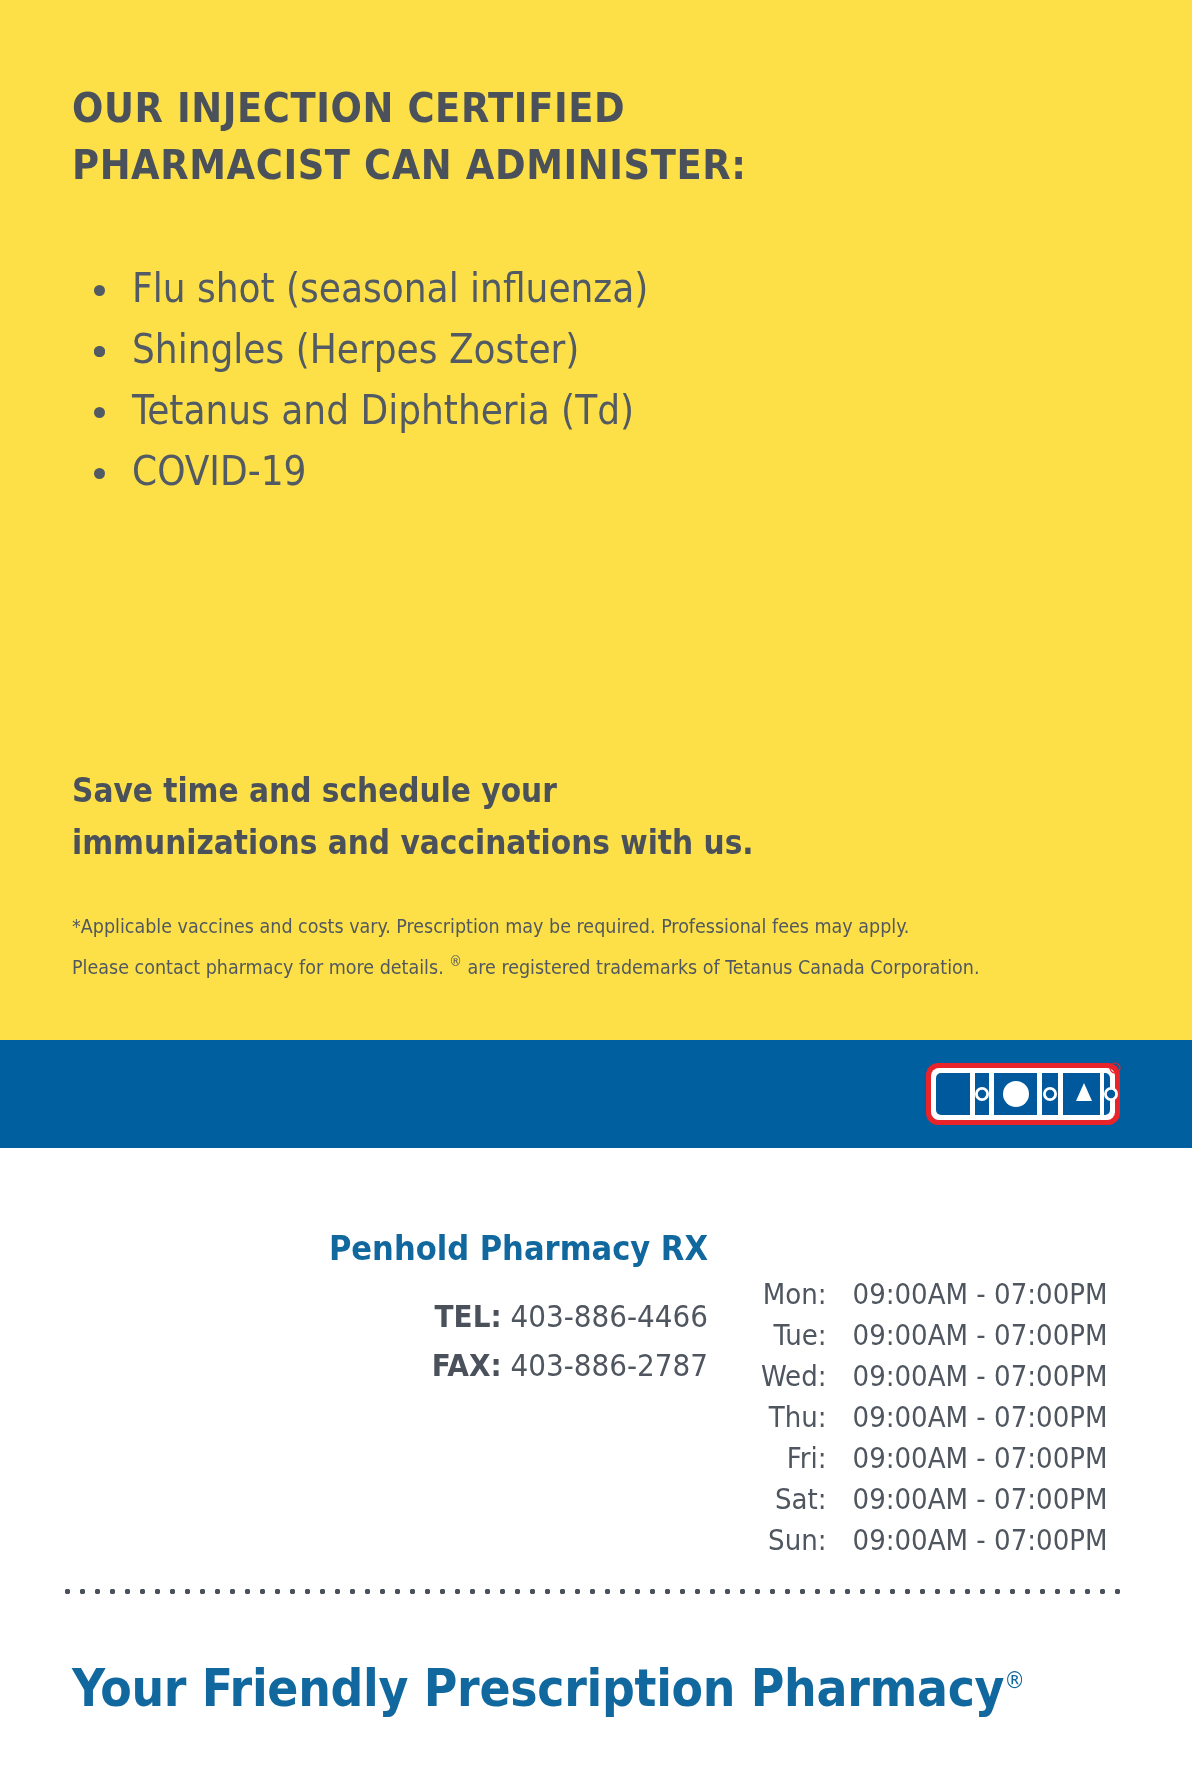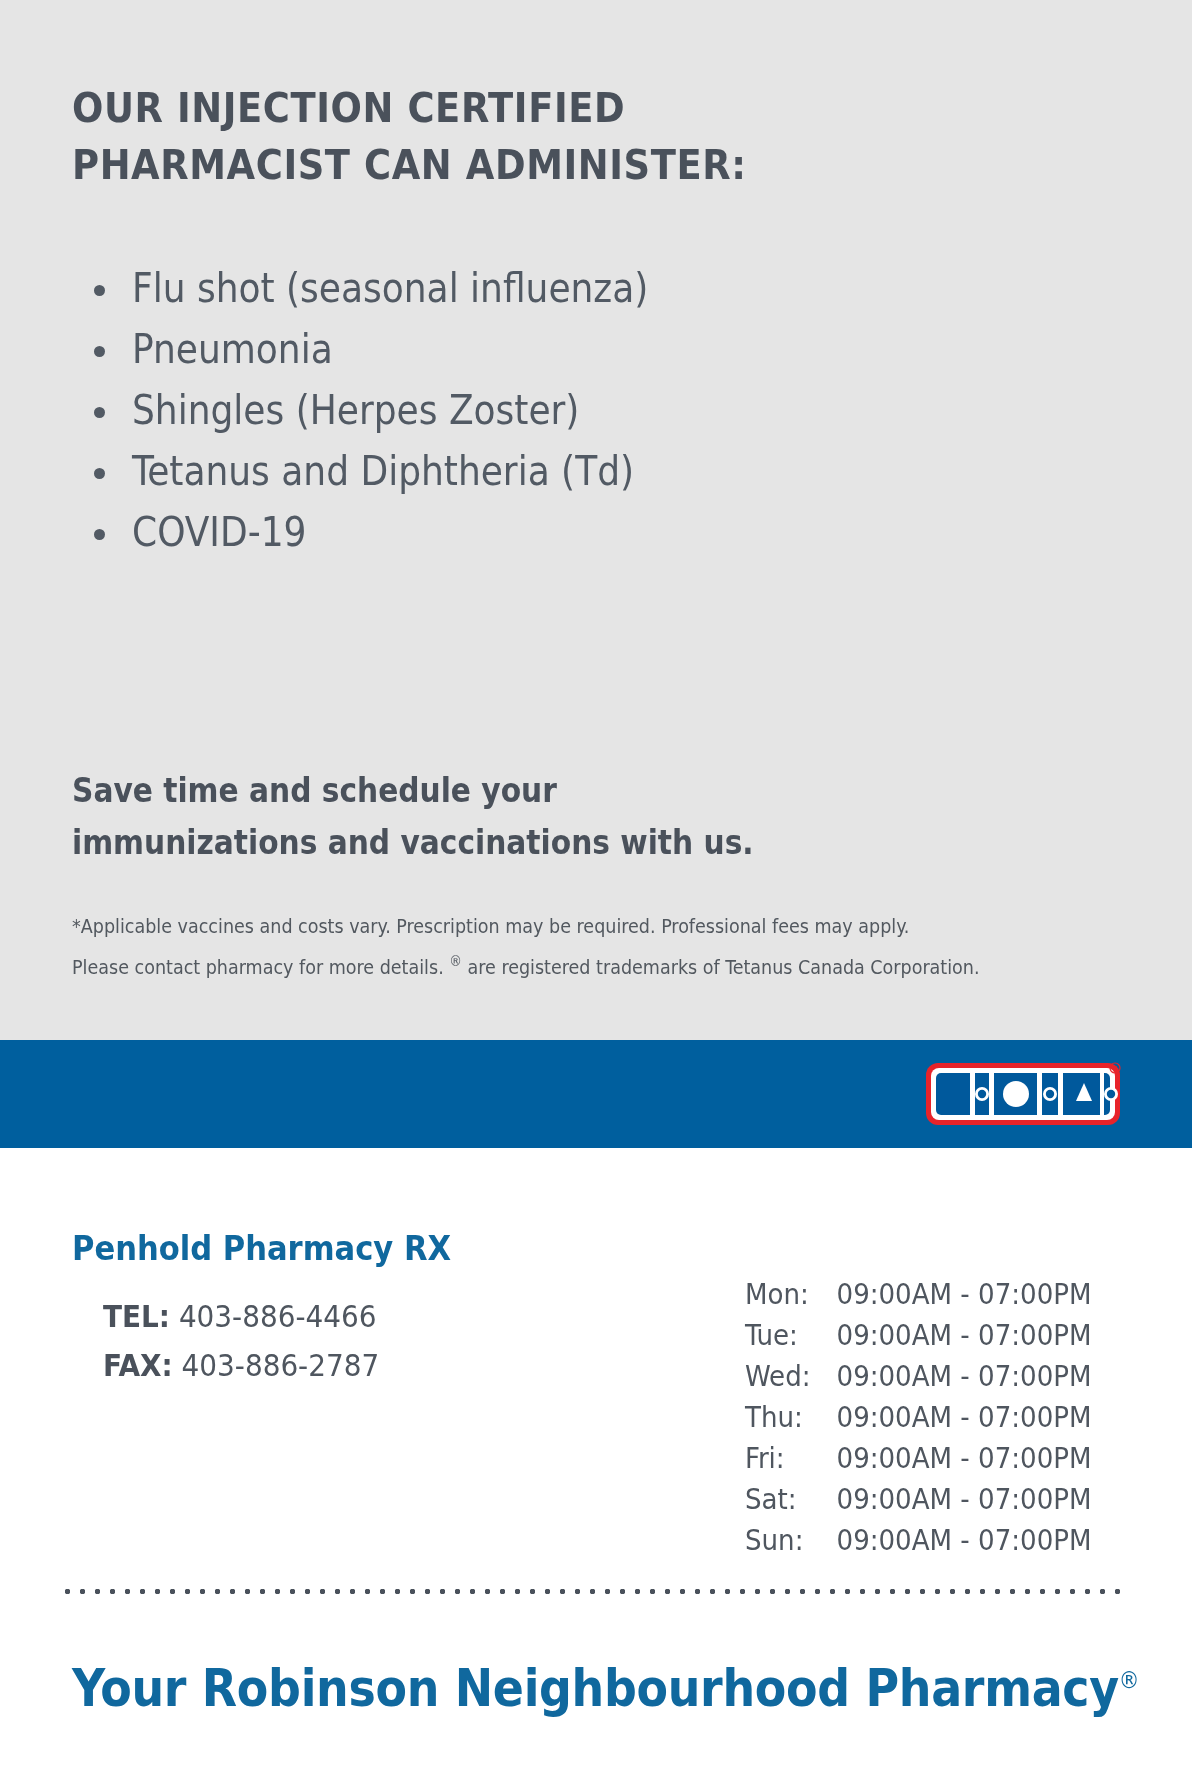--- a/index.html
+++ b/index.html
@@ -16,21 +16,21 @@
     position: relative;
   }
 
   
   .top-panel {
     position: absolute;
     left: 0;
     top: 0;
     width: 1192px;
     height: 1040px;
-    background: #e5e5e5;
+    background: #fde047;
     box-sizing: border-box;
   }
 
   .headline {
     position: absolute;
     left: 72px;
     top: 80px;
     width: 840px;
     font-family: "DejaVu Sans Condensed", "Liberation Sans Narrow", "Liberation Sans", sans-serif;
     font-weight: bold;
@@ -112,25 +112,26 @@
     right: 68px;
     top: 17px;
     width: 200px;
     height: 76px;
   }
   .ida-logo svg { display: block; width: 200px; height: 76px; }
 
   
   .bottom-panel {
     position: absolute;
-    left: 0;
+    left: 16px;
     top: 1148px;
     width: 1056px;
     height: 637px;
     background: #ffffff;
+    text-align: right;
   }
 
   .store-block {
     position: absolute;
     left: 72px;
     top: 78px;
     width: 620px;
   }
   .store-name {
     font-family: "DejaVu Sans Condensed", "Liberation Sans Narrow", "Liberation Sans", sans-serif;
@@ -218,21 +219,20 @@
     <span class="headline-line">PHARMACIST CAN ADMINISTER:</span>
   </div>
 
   <ul class="vaccine-list">
     <li>
       <span class="bullet-dot"></span>
       <span>Flu shot (seasonal influenza)</span>
     </li>
     <li>
       <span class="bullet-dot"></span>
-      <span>Pneumonia</span>
     </li>
     <li>
       <span class="bullet-dot"></span>
       <span>Shingles (Herpes Zoster)</span>
     </li>
     <li>
       <span class="bullet-dot"></span>
       <span>Tetanus and Diphtheria (Td)</span>
     </li>
     <li>
@@ -335,13 +335,13 @@
         <td class="day">Sun:</td>
         <td class="time">09:00AM - 07:00PM</td>
       </tr>
     </tbody>
   </table>
 
 </div>
 
 <div class="dotted-rule"></div>
 
-<div class="tagline"><span>Your Robinson Neighbourhood Pharmacy</span><span class="reg">®</span></div>
+<div class="tagline"><span>Your Friendly Prescription Pharmacy</span><span class="reg">®</span></div>
 
 </body></html>

